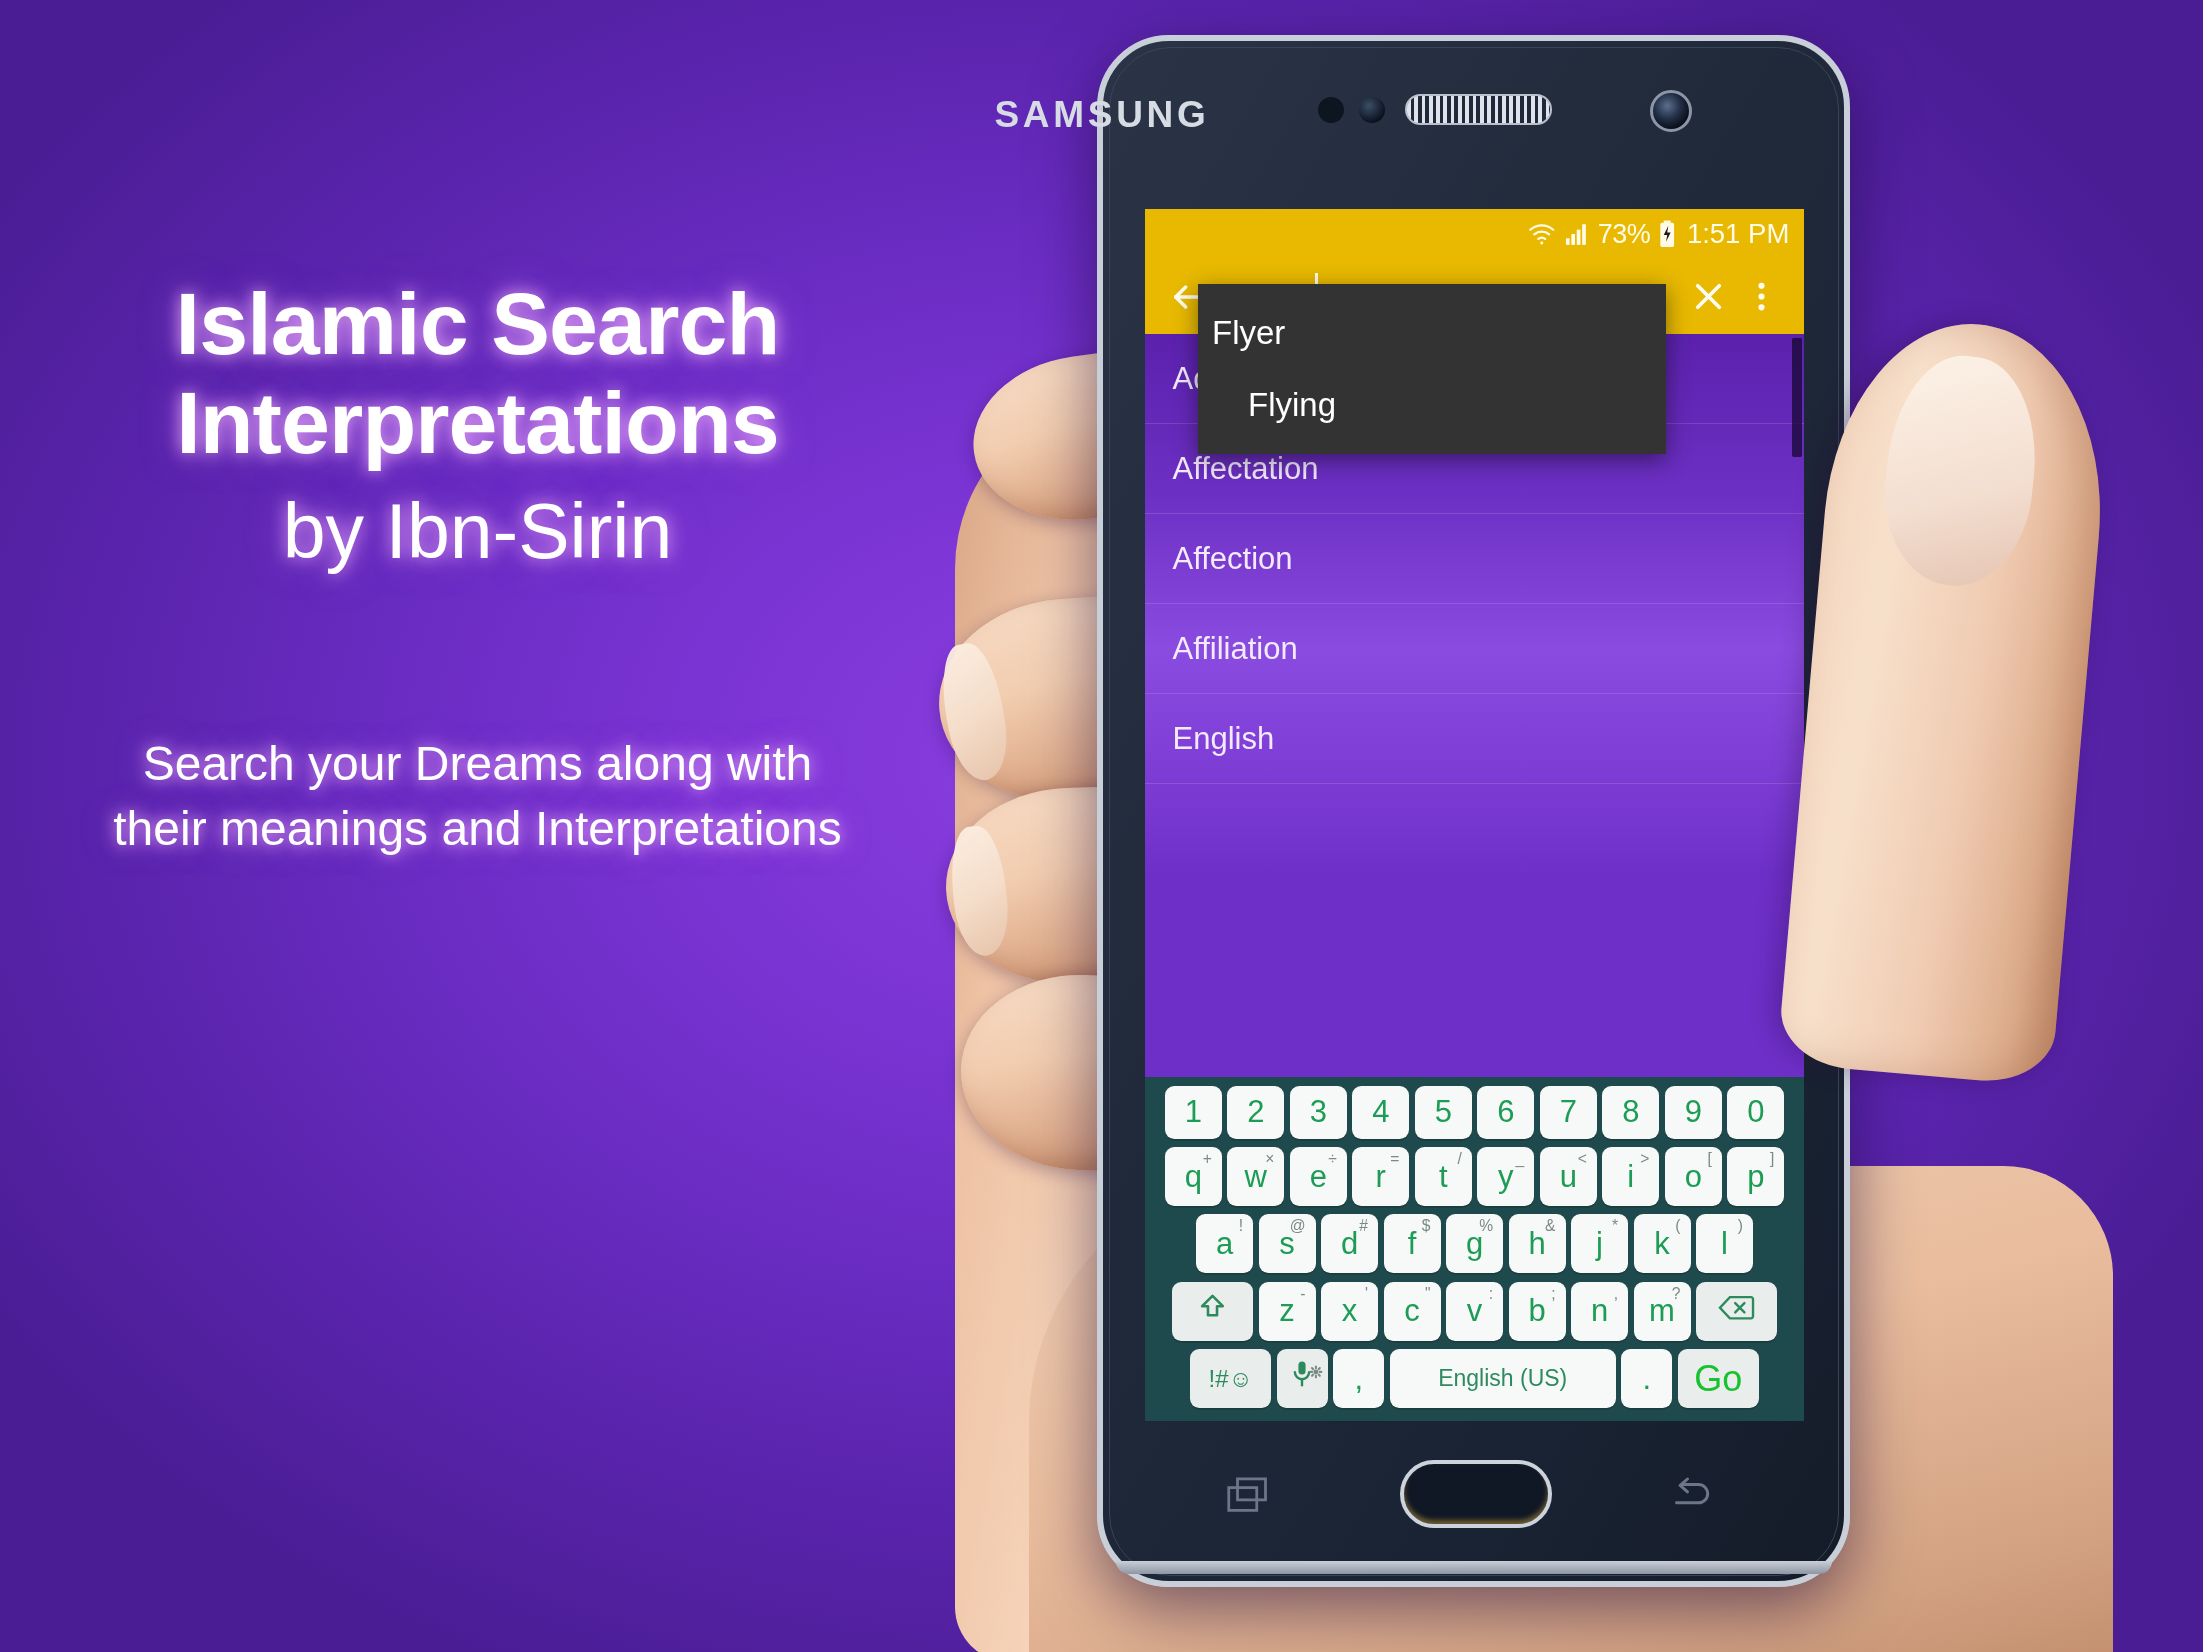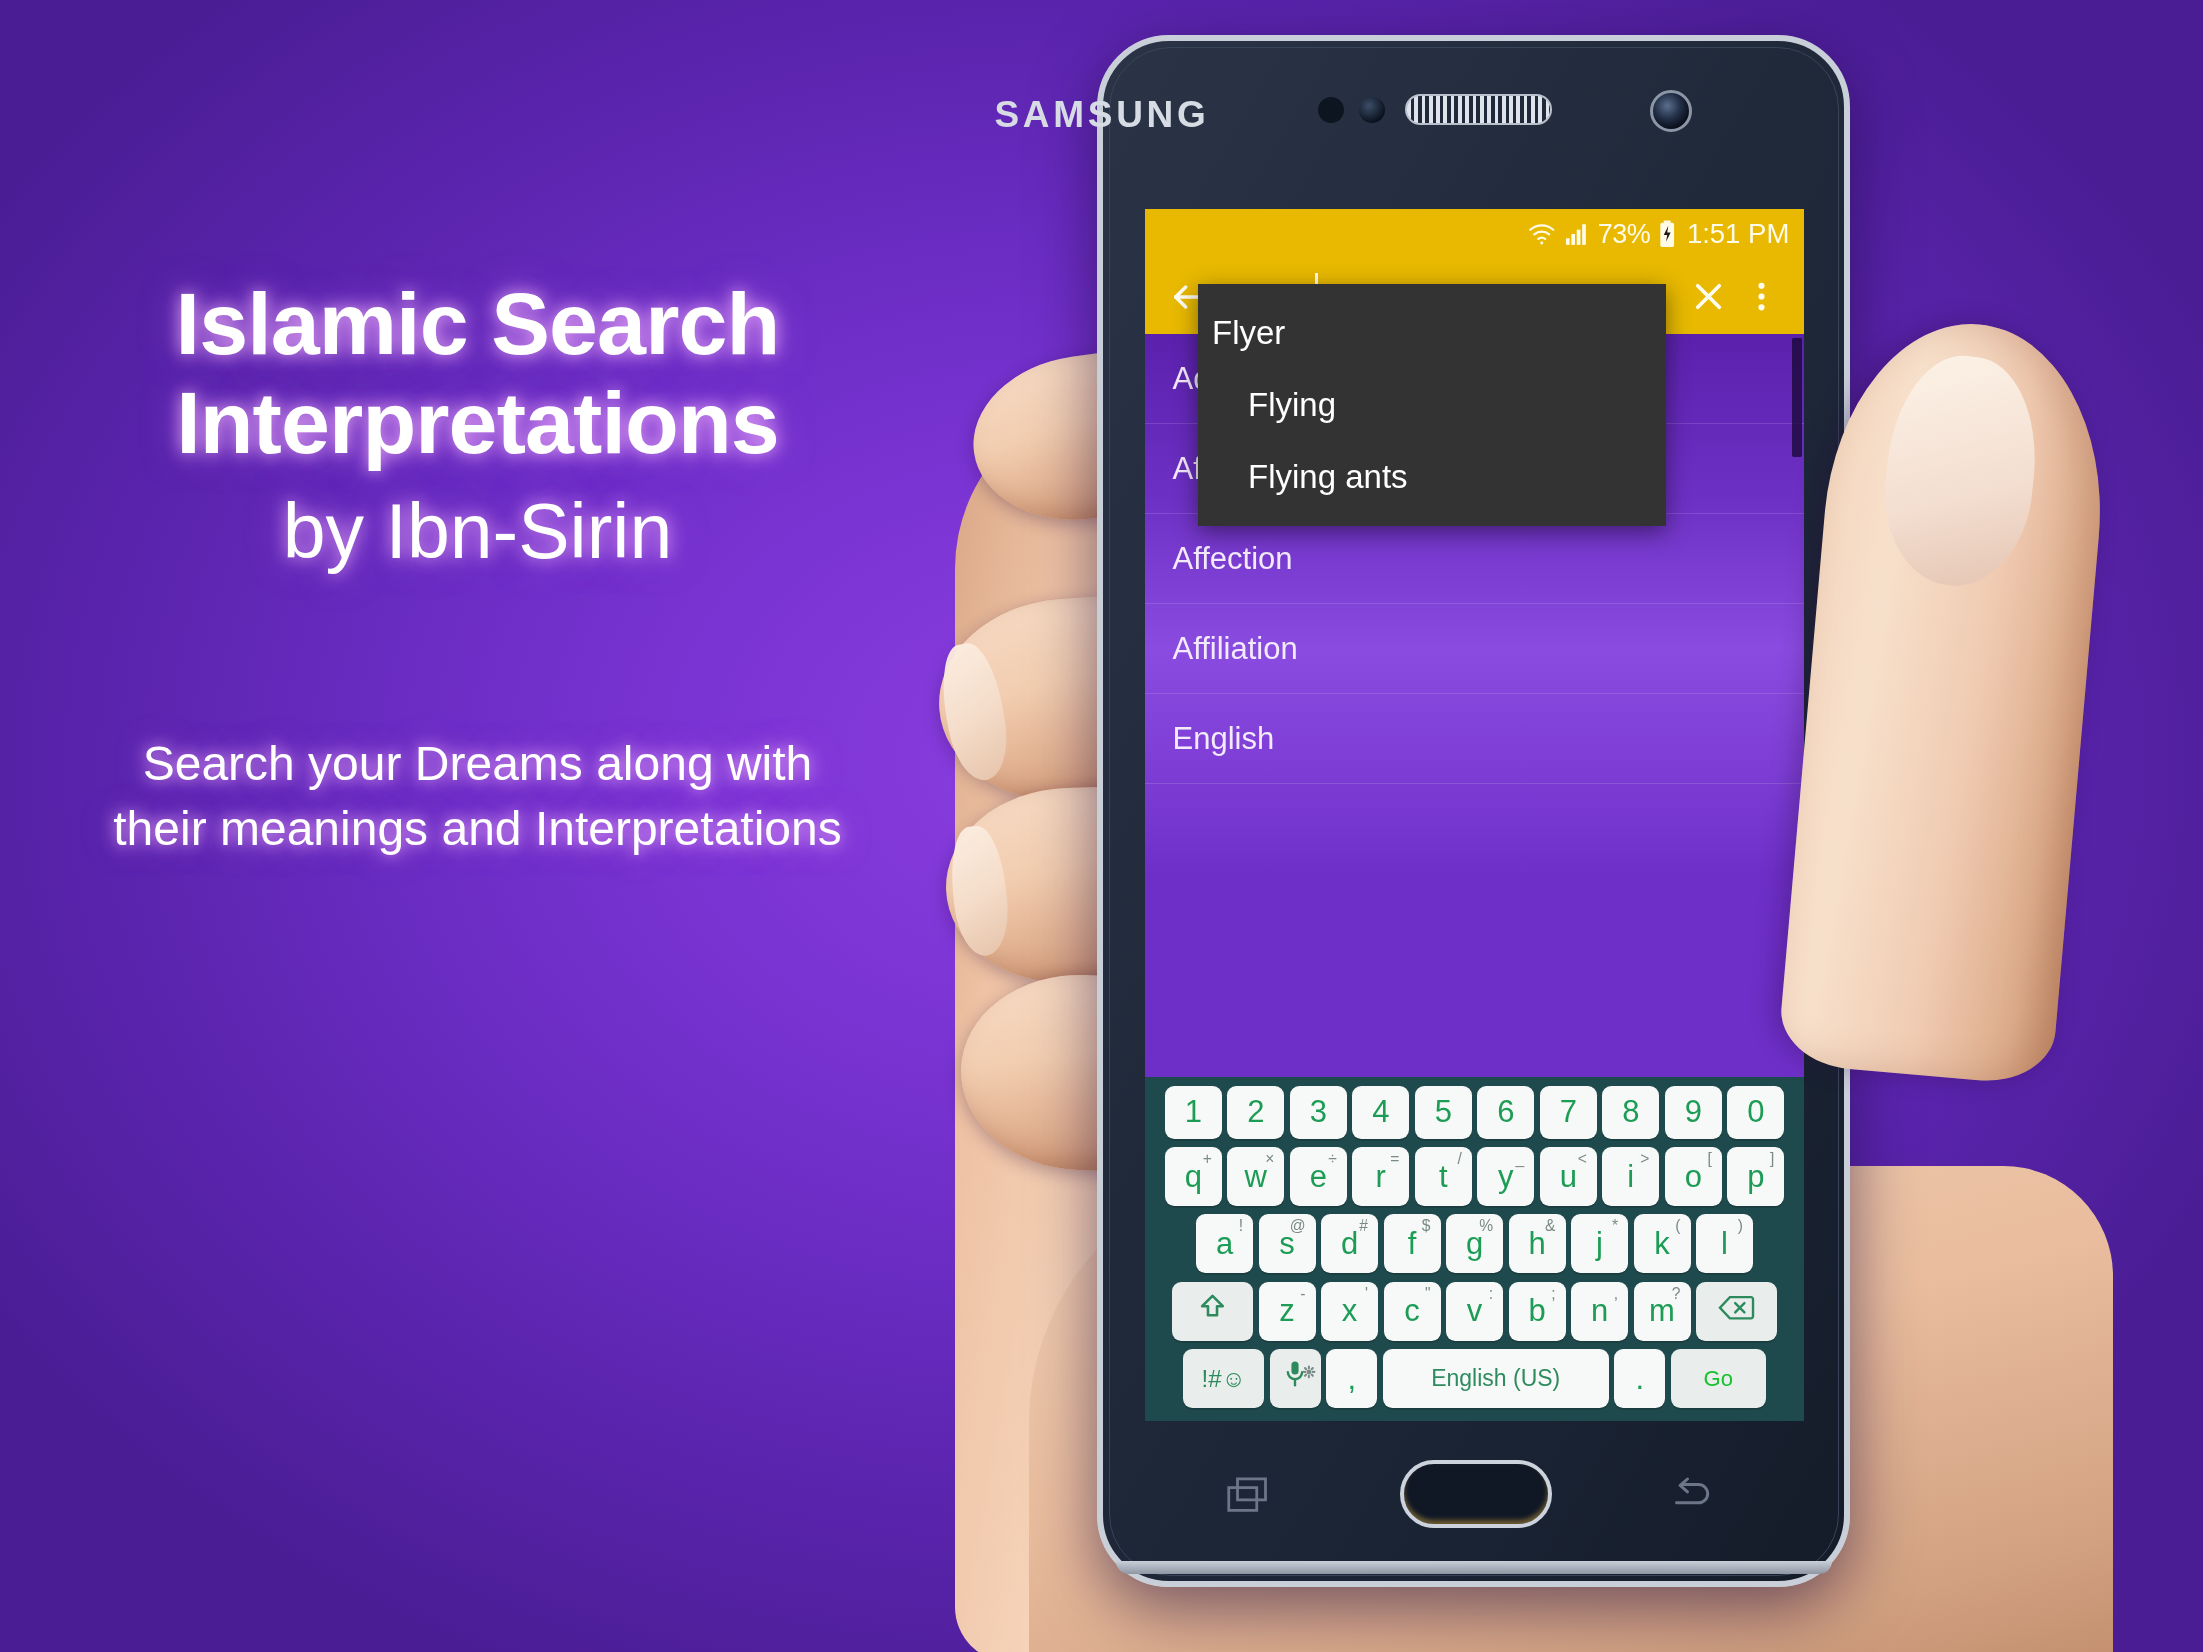--- a/index.html
+++ b/index.html
@@ -257,21 +257,21 @@
   .key .sup {
     position: absolute;
     top: 2.8px; right: 10px;
     font-size: 15.6px;
     color: #7a8a86;
   }
   .key.num { height: 53px; }
   .key.mod { background: #e9eeec; color: #2d8a5d; }
   .key.space { width: 226px; color: #2e8a5f; font-size: 23px; }
   .key.wide { width: 81px; }
-  .key.go { width: 95px; color: #18c12e; font-size: 22px; }
+  .key.go { width: 81px; color: #18c12e; font-size: 36px; }
   .key.sym { font-size: 24px; }
   .key.narrow { width: 51px; }
 
   
   #home-button {
     position: absolute;
     left: 1400px; top: 1460px;
     width: 152px; height: 68px;
     border-radius: 34px;
     background: #101826;
@@ -385,21 +385,20 @@
       <div class="list-row">Affectation</div>
       <div class="list-row">Affection</div>
       <div class="list-row">Affiliation</div>
       <div class="list-row">English</div>
       <div id="scroll-thumb"></div>
     </div>
 
     <div id="suggestions">
       <div class="suggestion">Flyer</div>
       <div class="suggestion">Flying</div>
-      <div class="suggestion">Flying ants</div>
     </div>
 
     <div id="keyboard">
 
       <div class="kb-row">
         <div class="key num">
             <span>1</span>
           </div>
         <div class="key num">
             <span>2</span>

